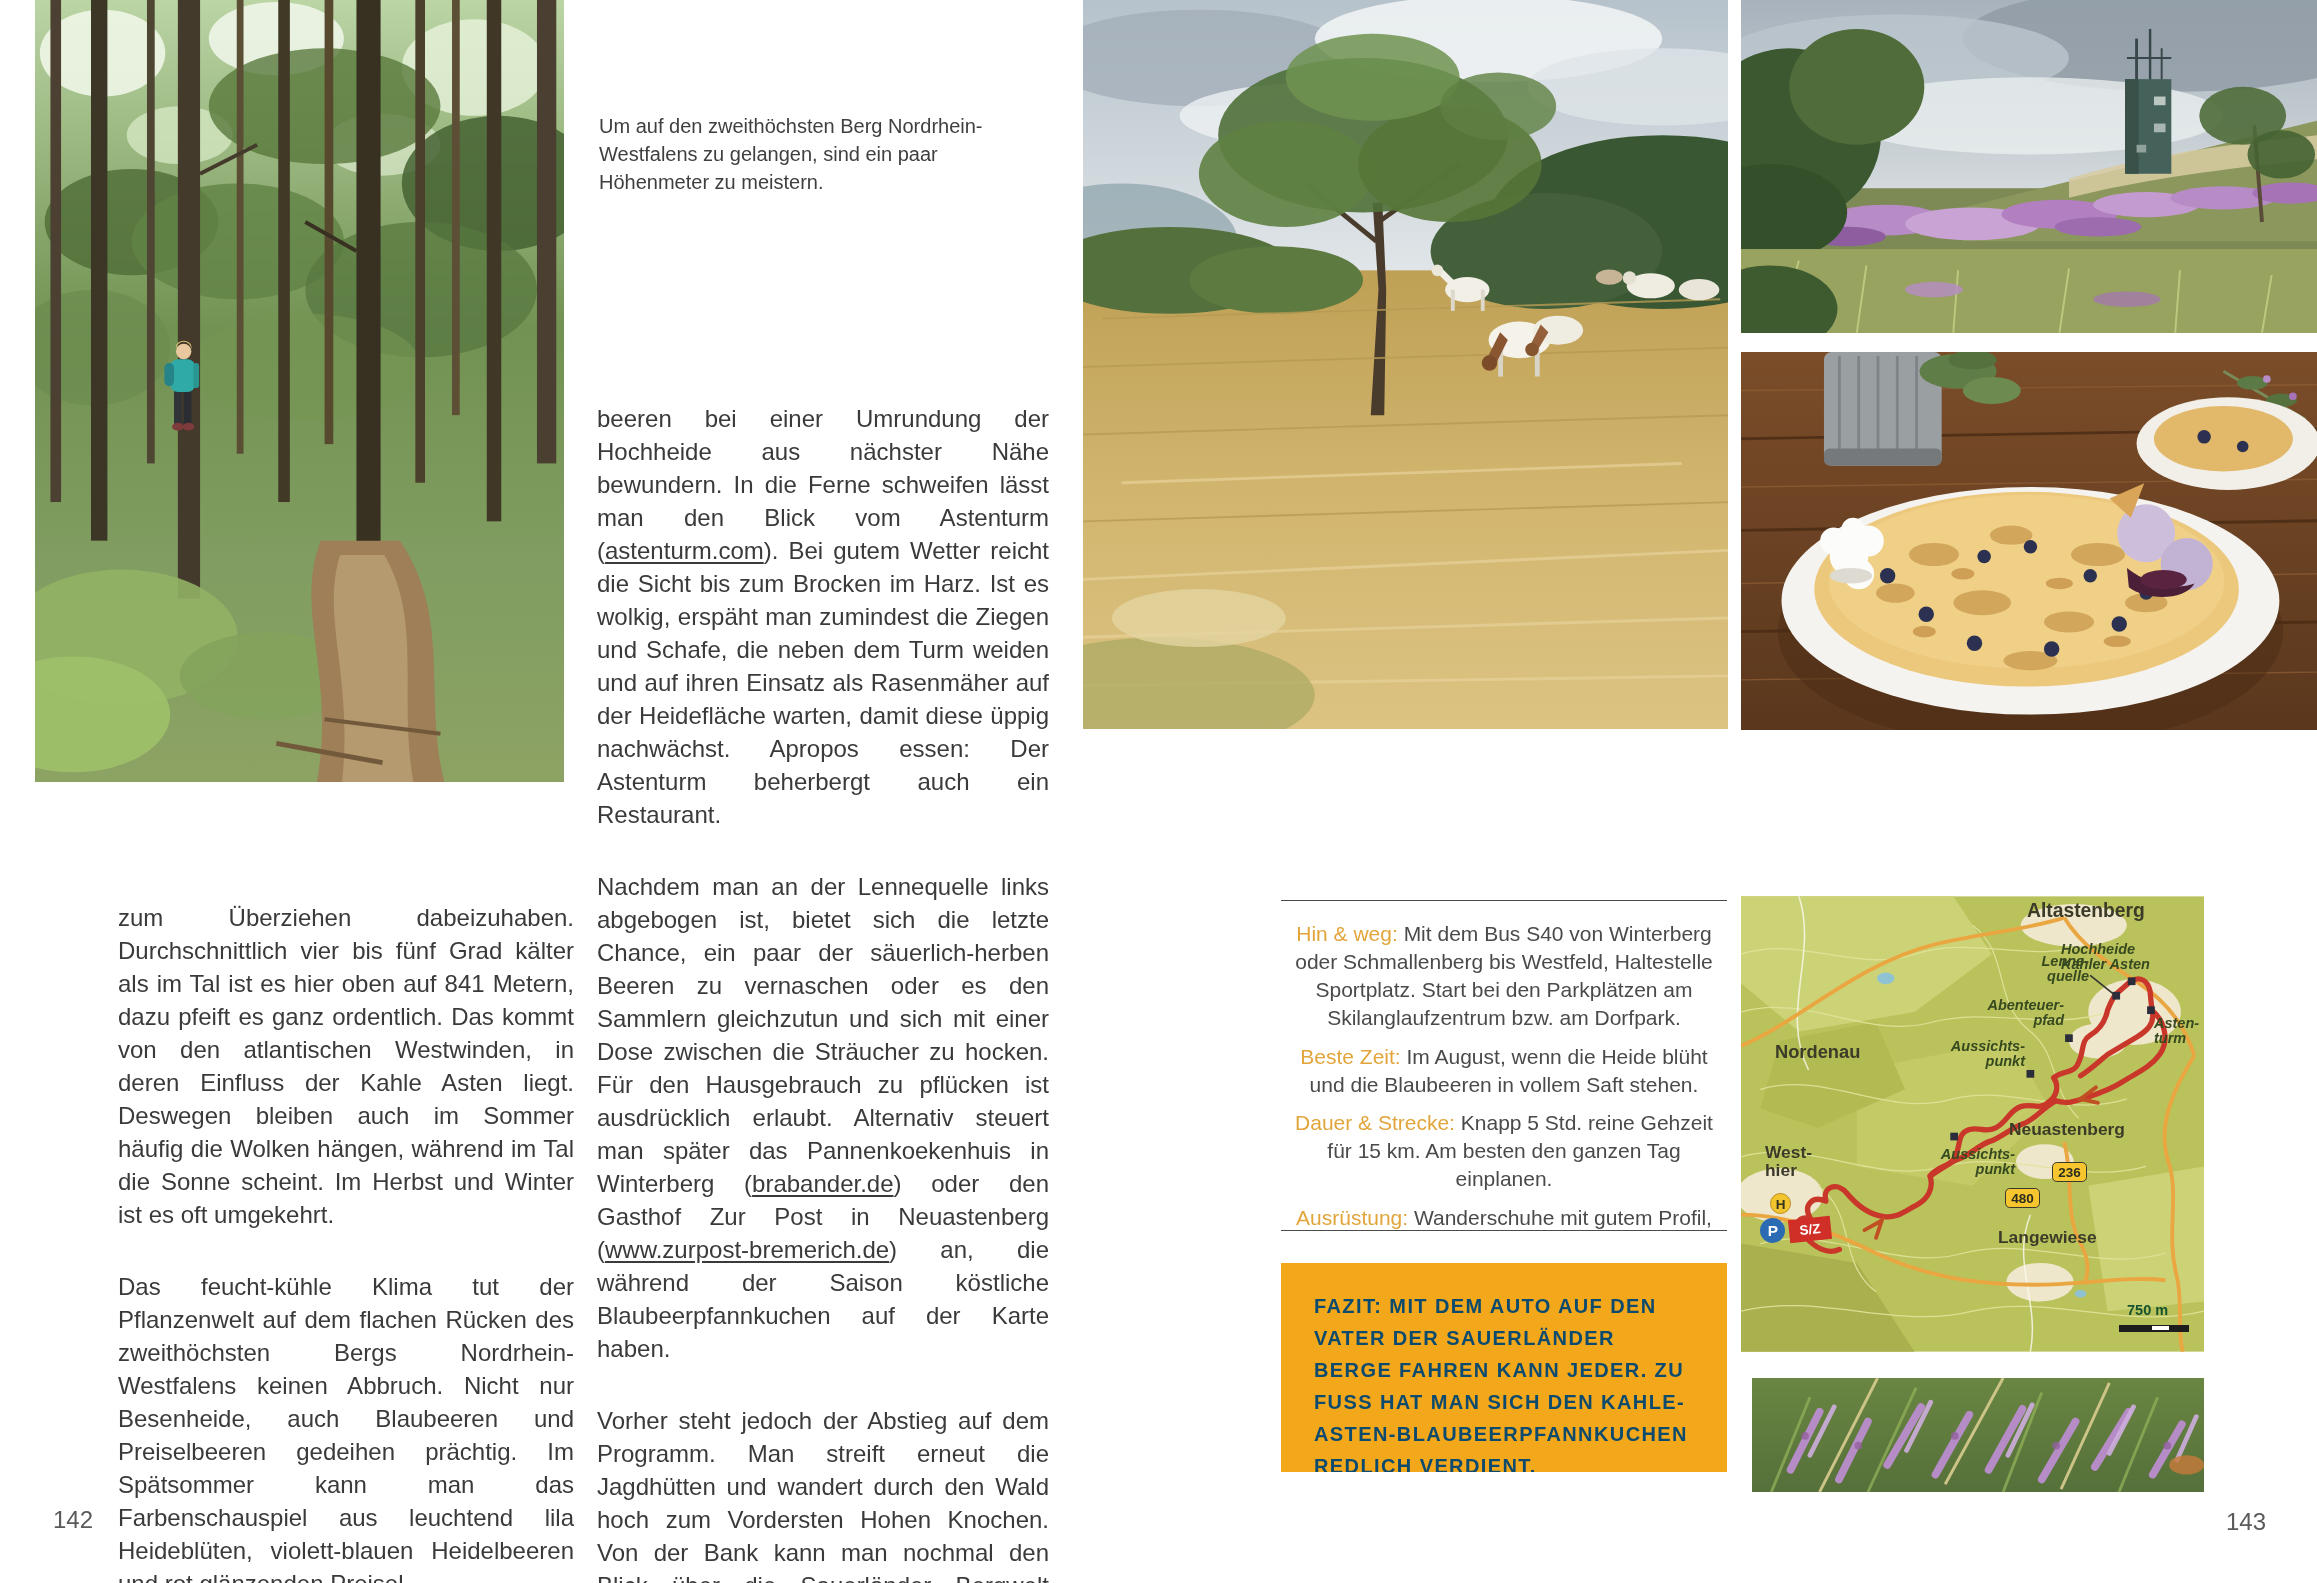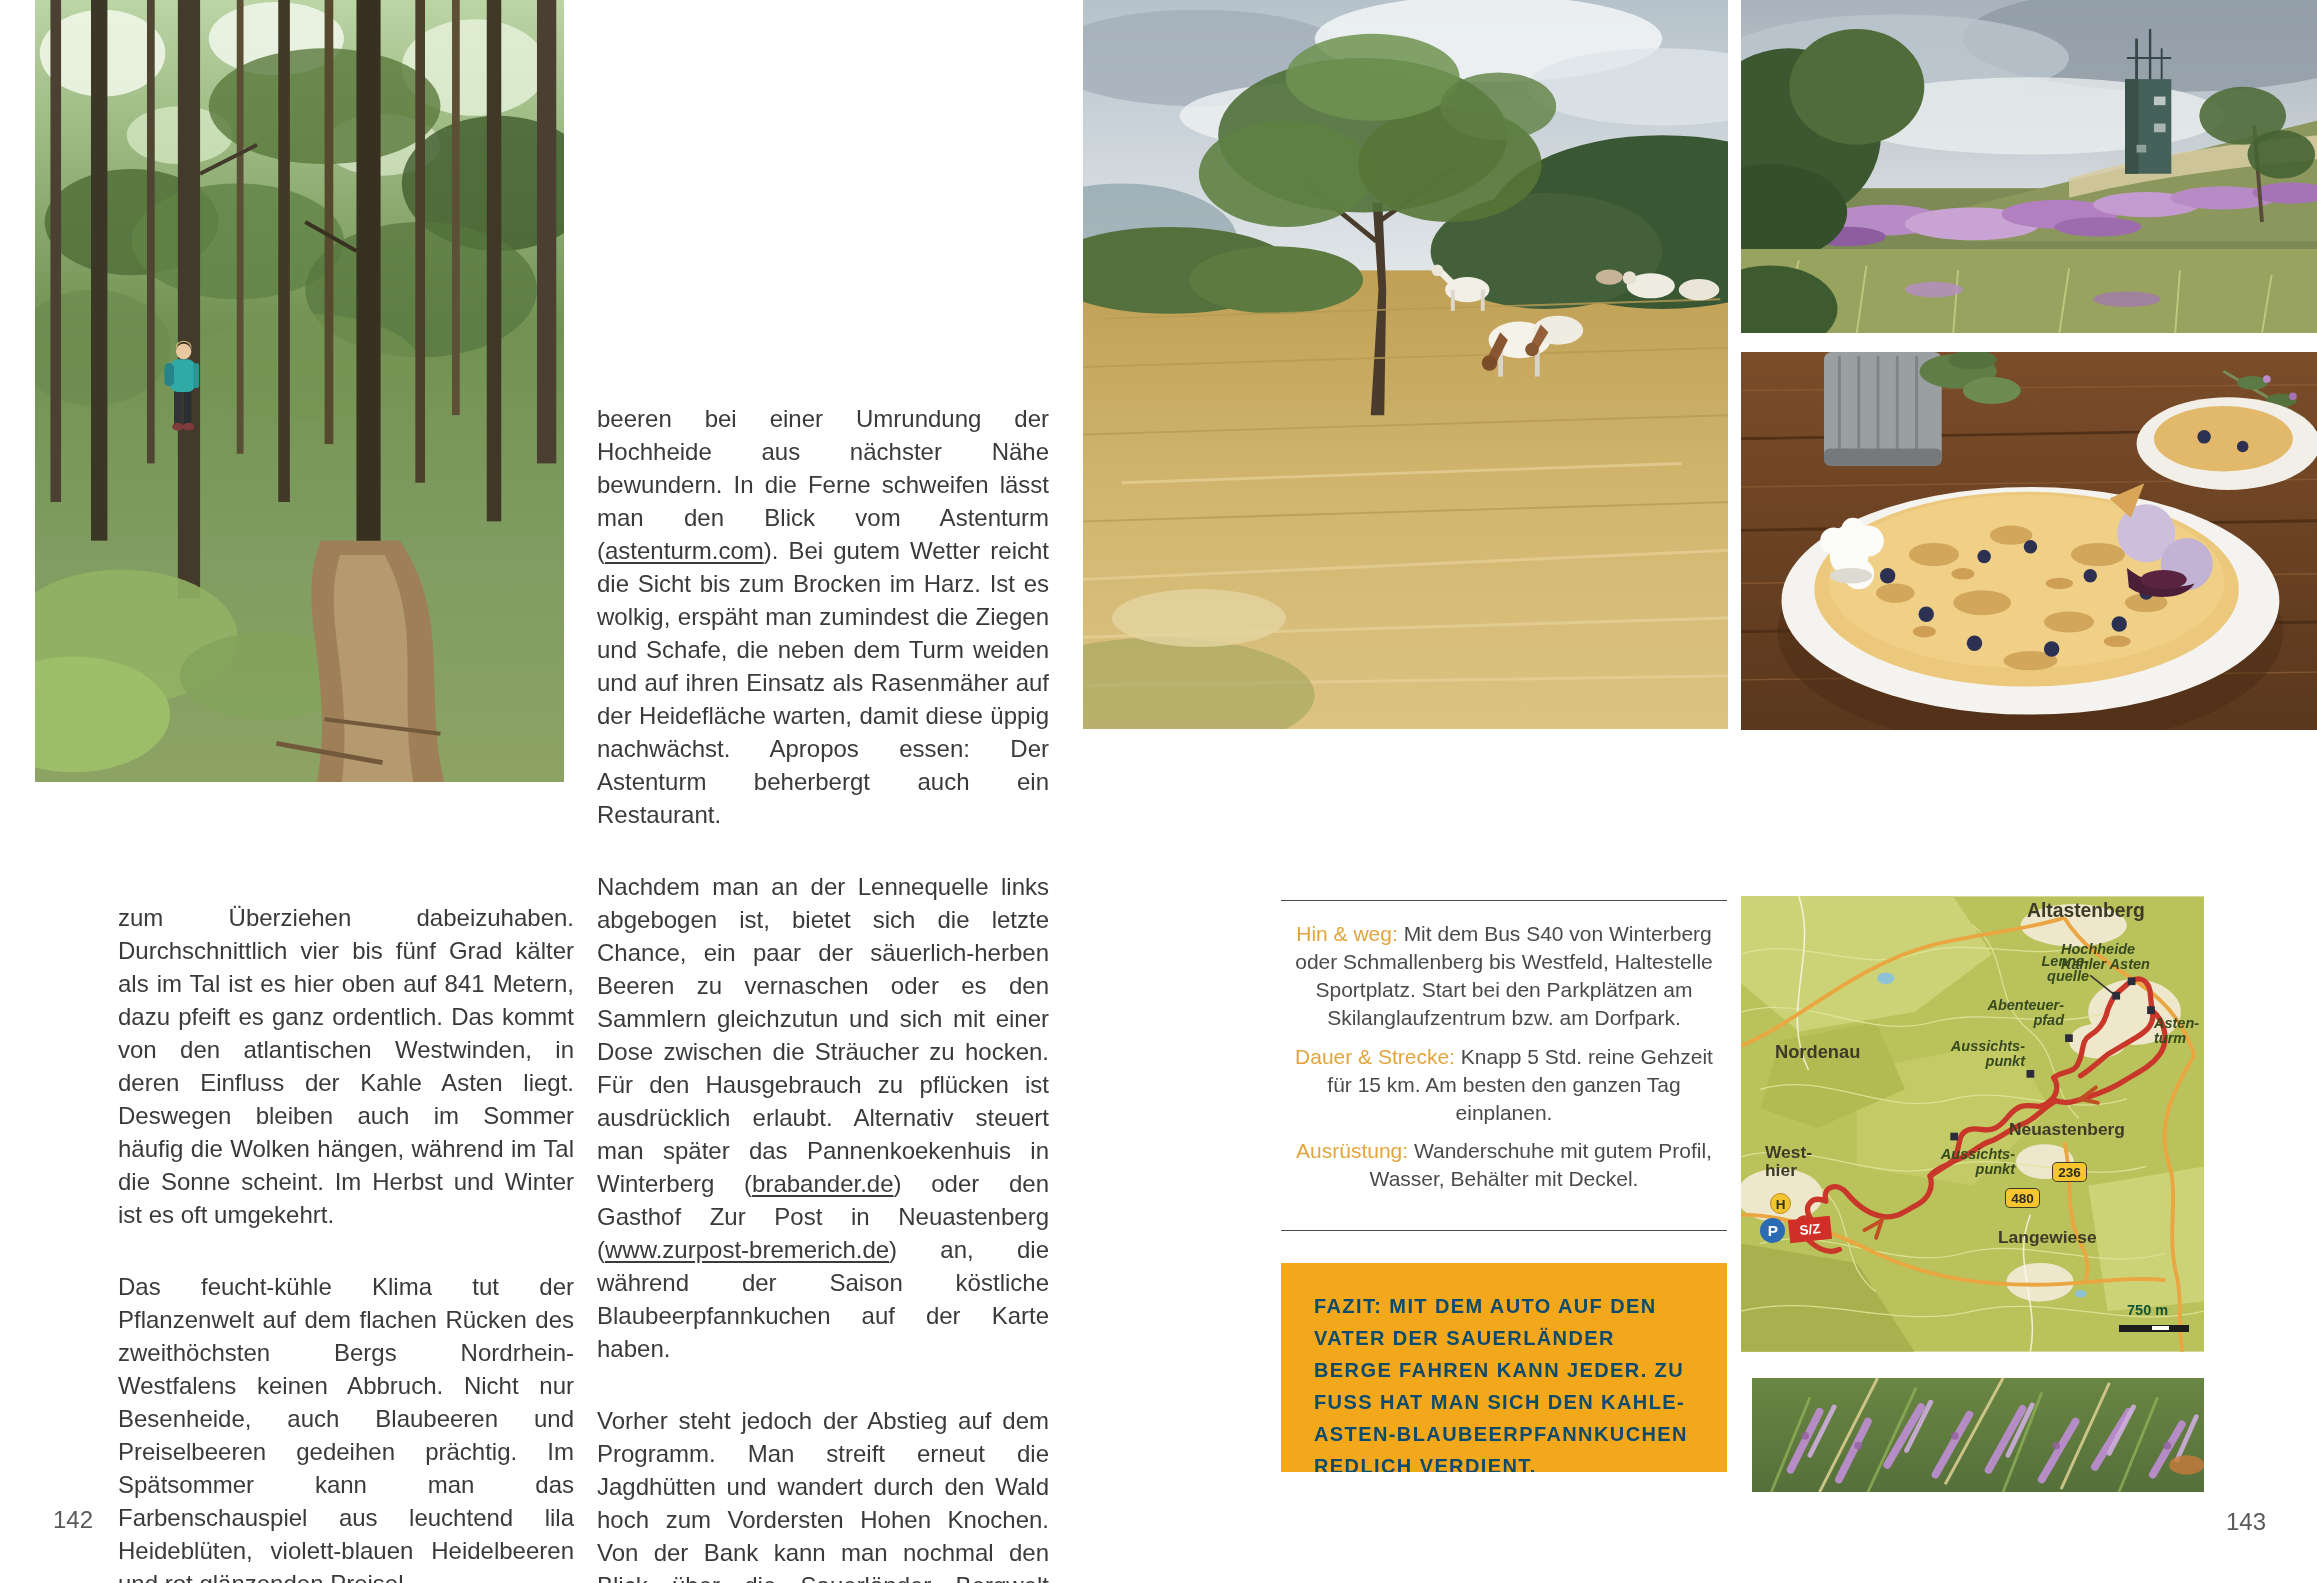--- a/index.html
+++ b/index.html
@@ -107,20 +107,21 @@
         <rect x="12" y="16" width="26" height="34" rx="8" fill="#2aa8a5"></rect>
         <rect x="6" y="20" width="10" height="24" rx="5" fill="#1f7f85"></rect>
         <rect x="36" y="20" width="6" height="26" rx="3" fill="#24928e"></rect>
         <circle cx="26" cy="8" r="8" fill="#e9c79c"></circle>
         <path d="M18,6 a8,8 0 0 1 16,0 l0,-3 a8,6 0 0 0 -16,0 Z" fill="#d8bb74"></path>
       </g>
       <rect x="0" y="0" width="548" height="810" fill="#ffffff" opacity="0.03"></rect>
     </svg>
   </div>
 
+  <div class="abs caption" style="left:599px;top:112px;width:454px;">Um auf den zweithöchsten Berg Nordrhein-Westfalens zu gelangen, sind ein paar Höhenmeter zu meistern.</div>
 
   <div class="abs col" style="left:118px;top:901px;width:456px;">
       <p class="body-para">zum Überziehen dabeizuhaben. Durchschnittlich vier bis fünf Grad kälter als im Tal ist es hier oben auf 841 Metern, dazu pfeift es ganz ordentlich. Das kommt von den atlantischen Westwinden, in deren Einfluss der Kahle Asten liegt. Deswegen bleiben auch im Sommer häufig die Wolken hängen, während im Tal die Sonne scheint. Im Herbst und Winter ist es oft umgekehrt.</p>
       <p class="body-para">Das feucht-kühle Klima tut der Pflanzenwelt auf dem flachen Rücken des zweithöchsten Bergs Nordrhein-Westfalens keinen Abbruch. Nicht nur Besenheide, auch Blaubeeren und Preiselbeeren gedeihen prächtig. Im Spätsommer kann man das Farbenschauspiel aus leuchtend lila Heideblüten, violett-blauen Heidelbeeren und rot glänzenden Preisel-</p>
     </div>
 
   <div class="abs col" style="left:597px;top:402px;width:452px;">
       <p class="body-para">beeren bei einer Umrundung der Hochheide aus nächster Nähe bewundern. In die Ferne schweifen lässt man den Blick vom Astenturm (<span class="inline-link">astenturm.com</span>). Bei gutem Wetter reicht die Sicht bis zum Brocken im Harz. Ist es wolkig, erspäht man zumindest die Ziegen und Schafe, die neben dem Turm weiden und auf ihren Einsatz als Rasenmäher auf der Heidefläche warten, damit diese üppig nachwächst. Apropos essen: Der Astenturm beherbergt auch ein Restaurant.</p>
       <p class="body-para">Nachdem man an der Lennequelle links abgebogen ist, bietet sich die letzte Chance, ein paar der säuerlich-herben Beeren zu vernaschen oder es den Sammlern gleichzutun und sich mit einer Dose zwischen die Sträucher zu hocken. Für den Hausgebrauch zu pflücken ist ausdrücklich erlaubt. Alternativ steuert man später das Pannenkoekenhuis in Winterberg (<span class="inline-link">brabander.de</span>) oder den Gasthof Zur Post in Neuastenberg (<span class="inline-link">www.zurpost-bremerich.de</span>) an, die während der Saison köstliche Blaubeerpfannkuchen auf der Karte haben.</p>
       <p class="body-para">Vorher steht jedoch der Abstieg auf dem Programm. Man streift erneut die Jagdhütten und wandert durch den Wald hoch zum Vordersten Hohen Knochen. Von der Bank kann man nochmal den Blick über die Sauerländer Bergwelt streifen lassen, bevor es über steile Wald- und Wiesenpfade hinunter nach Westfeld geht.</p>
@@ -352,20 +353,21 @@
       <circle cx="462" cy="220" r="27" fill="#c2b2d4"></circle>
       <path d="M400,224 C420,240 450,248 470,240 C460,258 420,258 402,244 Z" fill="#4c1f38"></path>
       <ellipse cx="438" cy="236" rx="24" ry="10" fill="#5a2440"></ellipse>
       <path d="M382,152 L418,136 L404,172 Z" fill="#d9a558"></path>
     </svg>
   </div>
 
 
   <div id="info-box" class="abs" style="left:1281px;top:900px;width:446px;height:331px;">
       <div class="ib-item"><span class="ib-label">Hin &amp; weg: </span>Mit dem Bus S40 von Winterberg oder Schmallenberg bis Westfeld, Haltestelle Sportplatz. Start bei den Parkplätzen am Skilanglaufzentrum bzw. am Dorfpark.</div>
+      <div class="ib-item"><span class="ib-label">Beste Zeit: </span>Im August, wenn die Heide blüht und die Blaubeeren in vollem Saft stehen.</div>
       <div class="ib-item"><span class="ib-label">Dauer &amp; Strecke: </span>Knapp 5 Std. reine Gehzeit für 15 km. Am besten den ganzen Tag einplanen.</div>
       <div class="ib-item"><span class="ib-label">Ausrüstung: </span>Wanderschuhe mit gutem Profil, Wasser, Behälter mit Deckel.</div>
     </div>
 
   <div id="fazit" class="abs" style="left:1281px;top:1263px;width:446px;height:209px;">
     <span>FAZIT: MIT DEM AUTO AUF DEN VATER DER SAUERLÄNDER BERGE FAHREN KANN JEDER. ZU FUß HAT MAN SICH DEN KAHLE-ASTEN-BLAUBEERPFANNKUCHEN REDLICH VERDIENT.</span>
   </div>
 
   <div id="map" class="abs" style="left:1741px;top:896px;width:463px;height:456px;">
     <svg width="463" height="456" viewBox="0 0 480 472">

